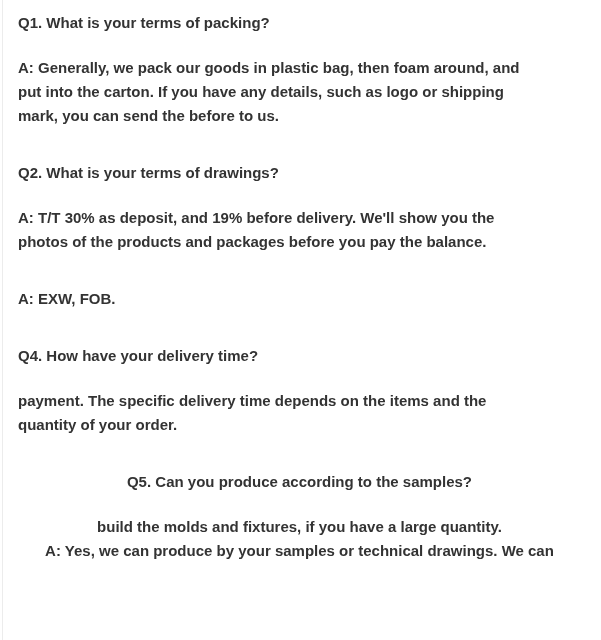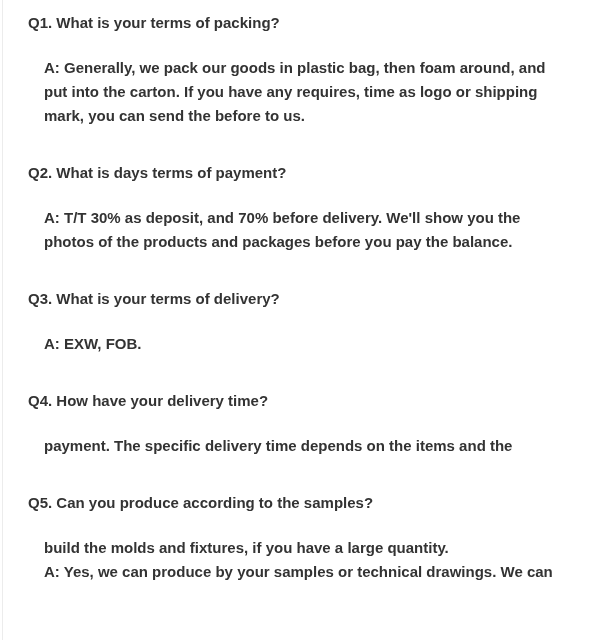--- a/index.html
+++ b/index.html
@@ -18,74 +18,75 @@
     position: absolute;
     left: 2px;
     top: 0;
     width: 1px;
     height: 100%;
     background: #ececec;
   }
   .faq-container {
     box-sizing: border-box;
     width: 601px;
-    padding: 11px 20px 0 28px;
+    padding: 11px 20px 0 18px;
     color: #333333;
     font-size: 15px;
     font-weight: bold;
     line-height: 24px;
   }
   .faq-item {
     margin: 0 0 33px 0;
   }
   .faq-item:last-child {
     margin-bottom: 0;
+    text-align: center;
   }
   .faq-question {
     margin: 0 0 21px 0;
     white-space: nowrap;
   }
   .faq-answer {
-    margin: 16px;
+    margin: 0;
   }
   .faq-answer-line {
     white-space: nowrap;
   }
 </style>
 </head>
 <body>
 
 <div class="edge-line"></div>
 
 <div class="faq-container" id="faq-root">
     <div class="faq-item">
       <div class="faq-question">Q1. What is your terms of packing?</div>
       <div class="faq-answer">
         <div class="faq-answer-line">A: Generally, we pack our goods in plastic bag, then foam around, and</div>
-        <div class="faq-answer-line">put into the carton. If you have any requires, time as logo or shipping</div>
+        <div class="faq-answer-line">put into the carton. If you have any details, such as logo or shipping</div>
         <div class="faq-answer-line">mark, you can send the before to us.</div>
       </div>
     </div>
     <div class="faq-item">
-      <div class="faq-question">Q2. What is days terms of payment?</div>
+      <div class="faq-question">Q2. What is your terms of drawings?</div>
       <div class="faq-answer">
-        <div class="faq-answer-line">A: T/T 30% as deposit, and 70% before delivery. We'll show you the</div>
+        <div class="faq-answer-line">A: T/T 30% as deposit, and 19% before delivery. We'll show you the</div>
         <div class="faq-answer-line">photos of the products and packages before you pay the balance.</div>
       </div>
     </div>
     <div class="faq-item">
-      <div class="faq-question">Q3. What is your terms of delivery?</div>
       <div class="faq-answer">
         <div class="faq-answer-line">A: EXW, FOB.</div>
       </div>
     </div>
     <div class="faq-item">
       <div class="faq-question">Q4. How have your delivery time?</div>
       <div class="faq-answer">
         <div class="faq-answer-line">payment. The specific delivery time depends on the items and the</div>
+        <div class="faq-answer-line">quantity of your order.</div>
       </div>
     </div>
     <div class="faq-item">
       <div class="faq-question">Q5. Can you produce according to the samples?</div>
       <div class="faq-answer">
         <div class="faq-answer-line">build the molds and fixtures, if you have a large quantity.</div>
         <div class="faq-answer-line">A: Yes, we can produce by your samples or technical drawings. We can</div>
       </div>
     </div>
   </div>

